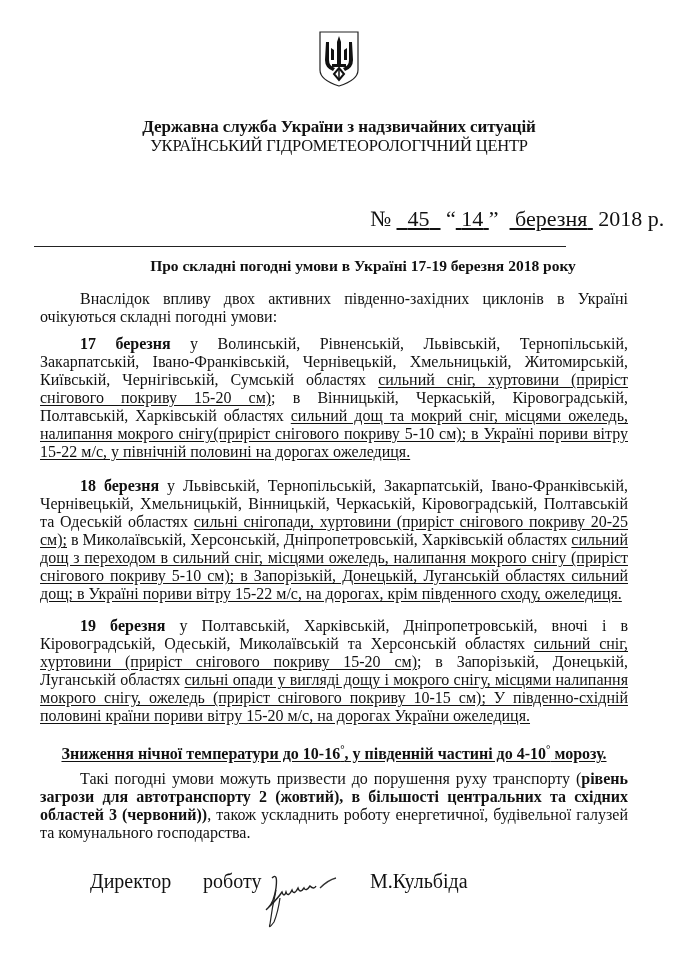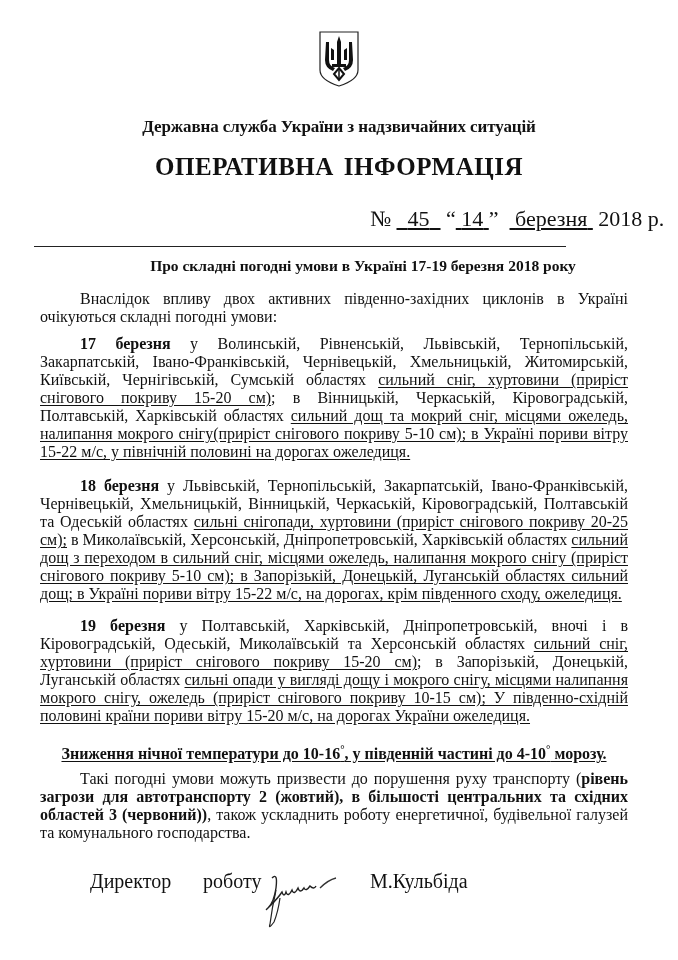--- a/index.html
+++ b/index.html
@@ -46,21 +46,21 @@
     <path d="M21 6 L23 12 L23 34 L19 34 L19 12 Z" fill="#111"></path>
     <path d="M8 12 L11 12 L11 30 Q11 36 17 38 L15 41 Q7 38 7 30 Z" fill="#111"></path>
     <path d="M34 12 L31 12 L31 30 Q31 36 25 38 L27 41 Q35 38 35 30 Z" fill="#111"></path>
     <path d="M13 18 L16 20 L16 30 L13 30 Z M29 18 L26 20 L26 30 L29 30 Z" fill="#111"></path>
     <path d="M14 34 L28 34 L28 37 L14 37 Z" fill="#111"></path>
     <path d="M21 38 L26 44 L21 50 L16 44 Z" fill="none" stroke="#111" stroke-width="2"></path>
     <path d="M21 38 V50" stroke="#111" stroke-width="1.5"></path>
   </svg>
 
   <div class="hdr hdr1">Державна служба України з надзвичайних ситуацій</div>
-  <div class="hdr hdr3"><span>ОПЕРАТИВНА</span><span class="gap"></span><span>ІНФОРМАЦІЯ</span></div>
+  <div class="hdr hdr2">УКРАЇНСЬКИЙ ГІДРОМЕТЕОРОЛОГІЧНИЙ ЦЕНТР</div>
 
   <div class="regline">
     <span>№</span>
     <span class="u">&nbsp;&nbsp;<span>45</span>&nbsp;&nbsp;</span>
     <span>“</span><span class="u">&nbsp;<span>14</span>&nbsp;</span><span>”</span>
     &nbsp;<span class="u">&nbsp;<span>березня</span>&nbsp;</span>
     <span>2018 р.</span>
   </div>
 
   <div class="rule"></div>

